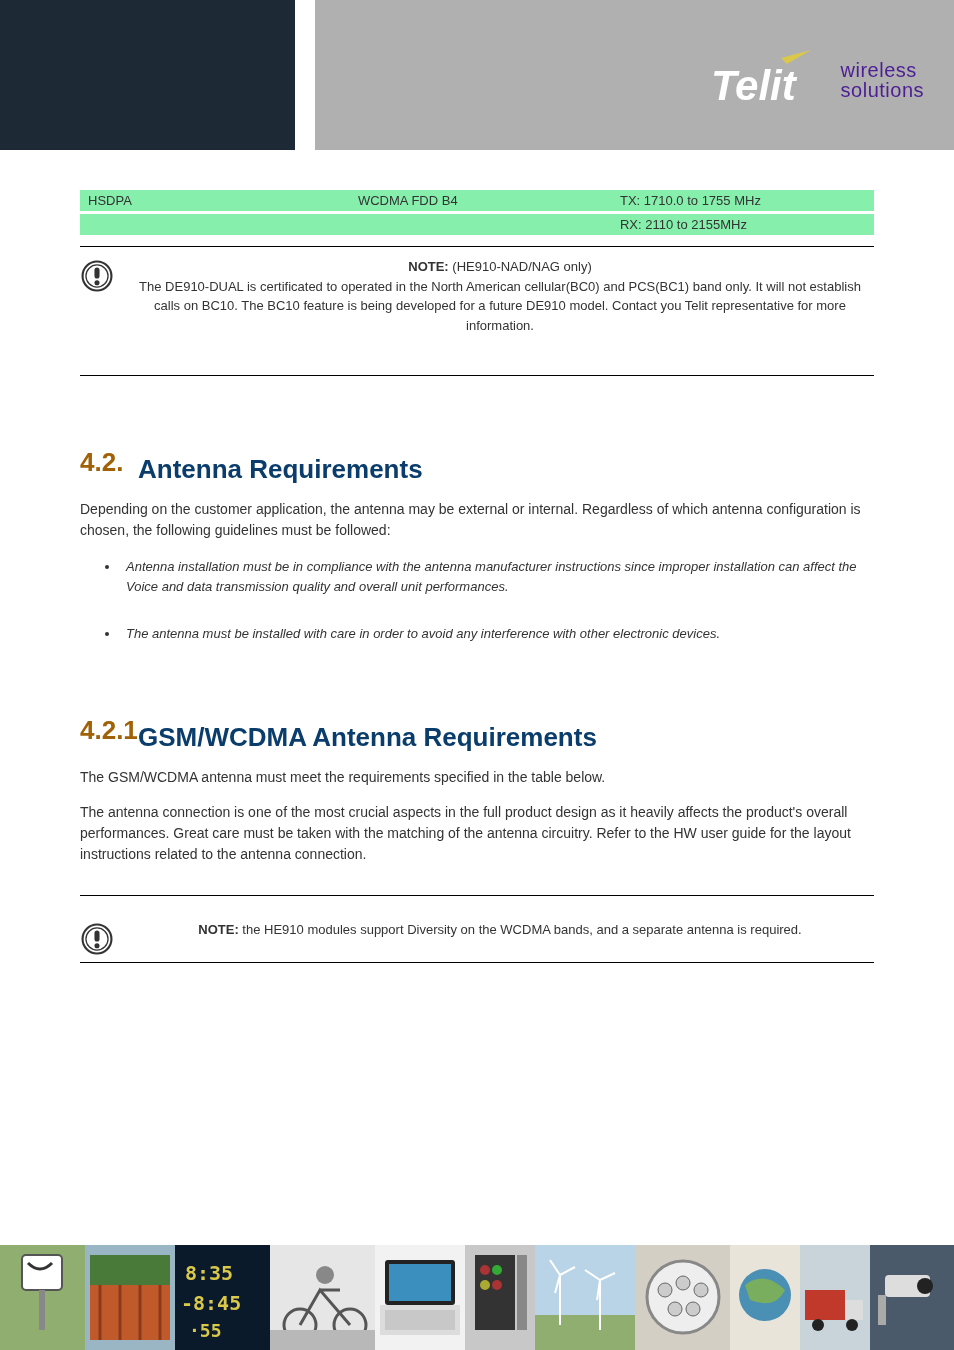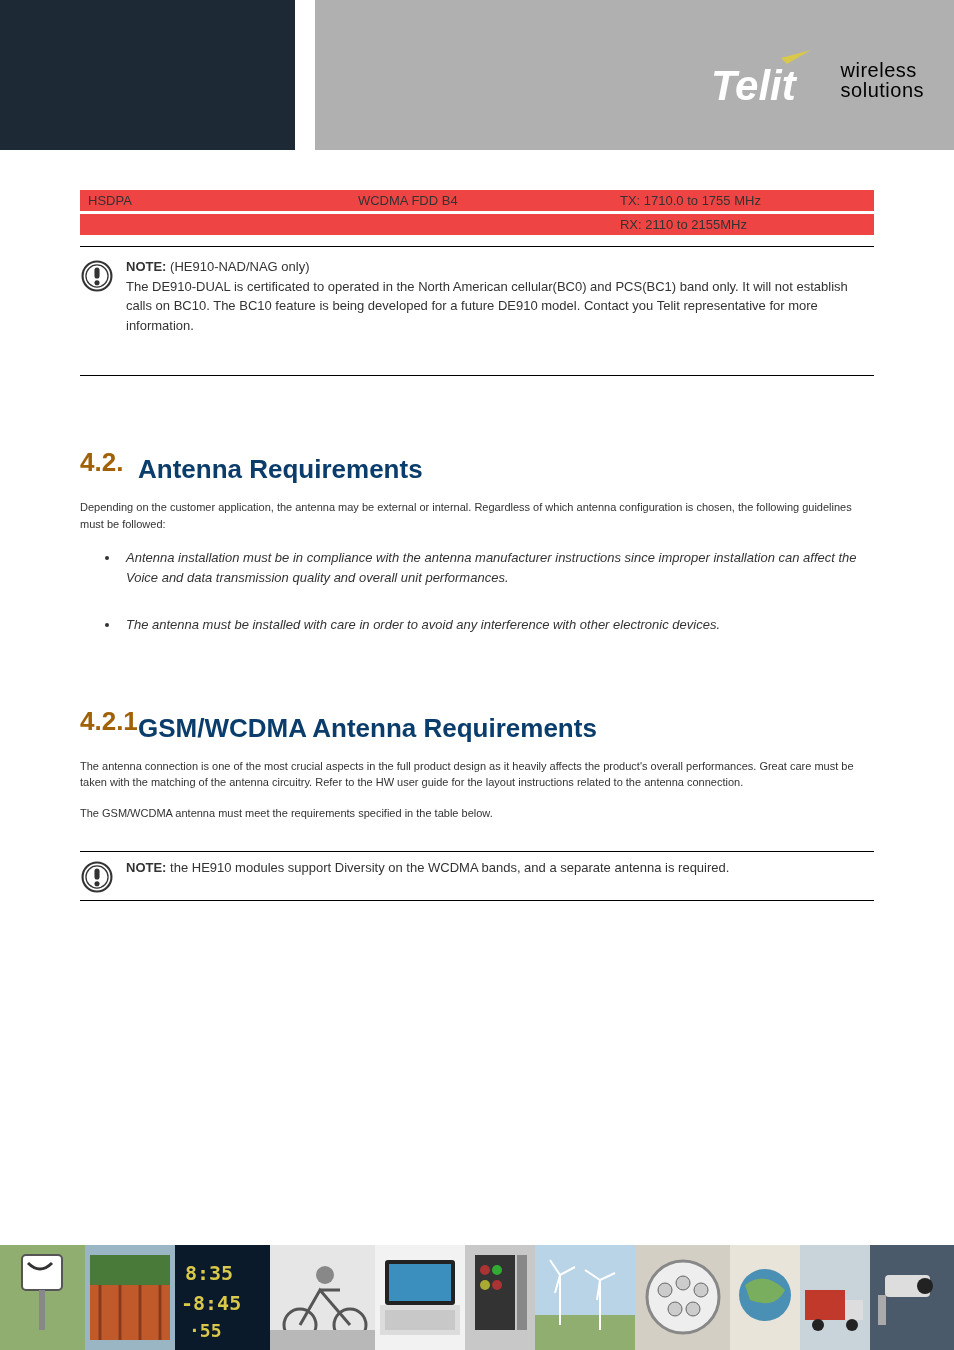--- a/index.html
+++ b/index.html
@@ -5,52 +5,52 @@
     * { margin: 0; padding: 0; box-sizing: border-box; }
     body { width: 954px; height: 1350px; font-family: Arial, Helvetica, sans-serif; color: #333; position: relative; background: #fff; overflow: hidden; }
 
     
     .header { position: relative; height: 150px; display: flex; }
     .header-dark { width: 295px; height: 150px; background: #1d2a36; }
     .header-gap { width: 20px; height: 150px; background: #fff; }
     .header-gray { flex: 1; height: 150px; background: #b0b0b0; position: relative; padding-left: 32px; }
     .logo { position: absolute; right: 30px; top: 50px; display: flex; align-items: center; gap: 10px; }
     .logo svg { height: 60px; width: 120px; }
-    .logo-text { display: flex; flex-direction: column; color: #000000; line-height: 1; font-size: 20px; font-family: Arial, sans-serif; letter-spacing: 0.5px; }
+    .logo-text { display: flex; flex-direction: column; color: #4c1d95; line-height: 1; font-size: 20px; font-family: Arial, sans-serif; letter-spacing: 0.5px; }
 
     
     .content { padding: 40px 80px 0 80px; }
 
     
     table { width: 100%; border-collapse: collapse; font-size: 13px; }
-    td { background: #ef4444; padding: 3px 8px; border-bottom: 3px solid #fff; }
+    td { background: #86efac; padding: 3px 8px; border-bottom: 3px solid #fff; }
     td:first-child { width: 34%; }
     td:nth-child(2) { width: 33%; }
     td:nth-child(3) { width: 33%; }
 
     
-    .note-wrap { display: flex; gap: 12px; margin-top: 10px; }
+    .note-wrap { display: flex; gap: 12px; margin-top: 10px; text-align: center; }
     .note-icon { flex-shrink: 0; width: 34px; height: 34px; margin-top: 2px; }
     .note-icon svg { width: 34px; height: 34px; }
     .note-body { flex: 1; font-size: 13px; line-height: 1.5; }
     .note-body .label { font-weight: bold; }
     .note-hr-top { border: none; border-top: 1px solid #000; margin-top: 8px; }
     .note-hr-bottom { border: none; border-top: 1px solid #000; margin-top: 40px; }
 
     
     .section-num { font-size: 26px; color: #a16207; font-weight: bold; margin-top: 71px; }
     .section-title { font-size: 26px; color: #0a3d6b; font-weight: bold; margin-left: 58px; margin-top: -24px; }
-    .para { font-size: 11px; line-height: 1.5; margin-top: 14px; }
+    .para { font-size: 14px; line-height: 1.5; margin-top: 14px; }
 
     ul.body-list { list-style: disc; padding-left: 40px; margin-top: 16px; font-size: 13px; line-height: 1.5; }
     ul.body-list li { margin-bottom: 28px; padding-left: 6px; font-style: italic; }
 
     .note-block-2 { margin-top: 30px; }
     .note-block-2 .note-hr-top { margin-top: 0; }
-    .note-block-2 .note-wrap { margin-top: 6px; }
+    .note-block-2 .note-wrap { margin-top: 24px; }
     .note-block-2 .note-hr-bottom { margin-top: 6px; }
 
     
     .footer-strip { position: absolute; bottom: 0; left: 0; width: 954px; height: 105px; display: flex; }
     .footer-strip .tile { position: relative; overflow: hidden; }
     .footer-strip .tile svg { width: 100%; height: 100%; display: block; }
     .t-clock { width: 85px; }
     .t-cont { width: 90px; }
     .t-board { width: 95px; }
     .t-bike { width: 105px; }
@@ -119,22 +119,22 @@
   <div class="section-num">4.2.</div>
   <div class="section-title">Antenna Requirements</div>
   <p class="para">Depending on the customer application, the antenna may be external or internal.  Regardless of which antenna configuration is chosen, the following guidelines must be followed:</p>
   <ul class="body-list">
     <li>Antenna installation must be in compliance with the antenna manufacturer instructions since improper installation can affect the Voice and data transmission quality and overall unit performances.</li>
     <li>The antenna must be installed with care in order to avoid any interference with other electronic devices.</li>
   </ul>
 
   <div class="section-num">4.2.1.</div>
   <div class="section-title">GSM/WCDMA Antenna Requirements</div>
+  <p class="para">The GSM/WCDMA antenna must meet the requirements specified in the table below.</p>
   <p class="para">The antenna connection is one of the most crucial aspects in the full product design as it heavily affects the product's overall performances. Great care must be taken with the matching of the antenna circuitry. Refer to the HW user guide for the layout instructions related to the antenna connection.</p>
-  <p class="para">The GSM/WCDMA antenna must meet the requirements specified in the table below.</p>
 
   <div class="note-block-2">
     <hr class="note-hr-top">
     <div class="note-wrap">
       <div class="note-icon">
         <svg viewBox="0 0 40 40">
           <circle cx="20" cy="20" r="17" fill="none" stroke="#333" stroke-width="2.5"></circle>
           <circle cx="20" cy="20" r="13" fill="none" stroke="#333" stroke-width="1.5"></circle>
           <rect x="17" y="10" width="6" height="13" rx="3" fill="#333"></rect>
           <circle cx="20" cy="28" r="3" fill="#333"></circle>

